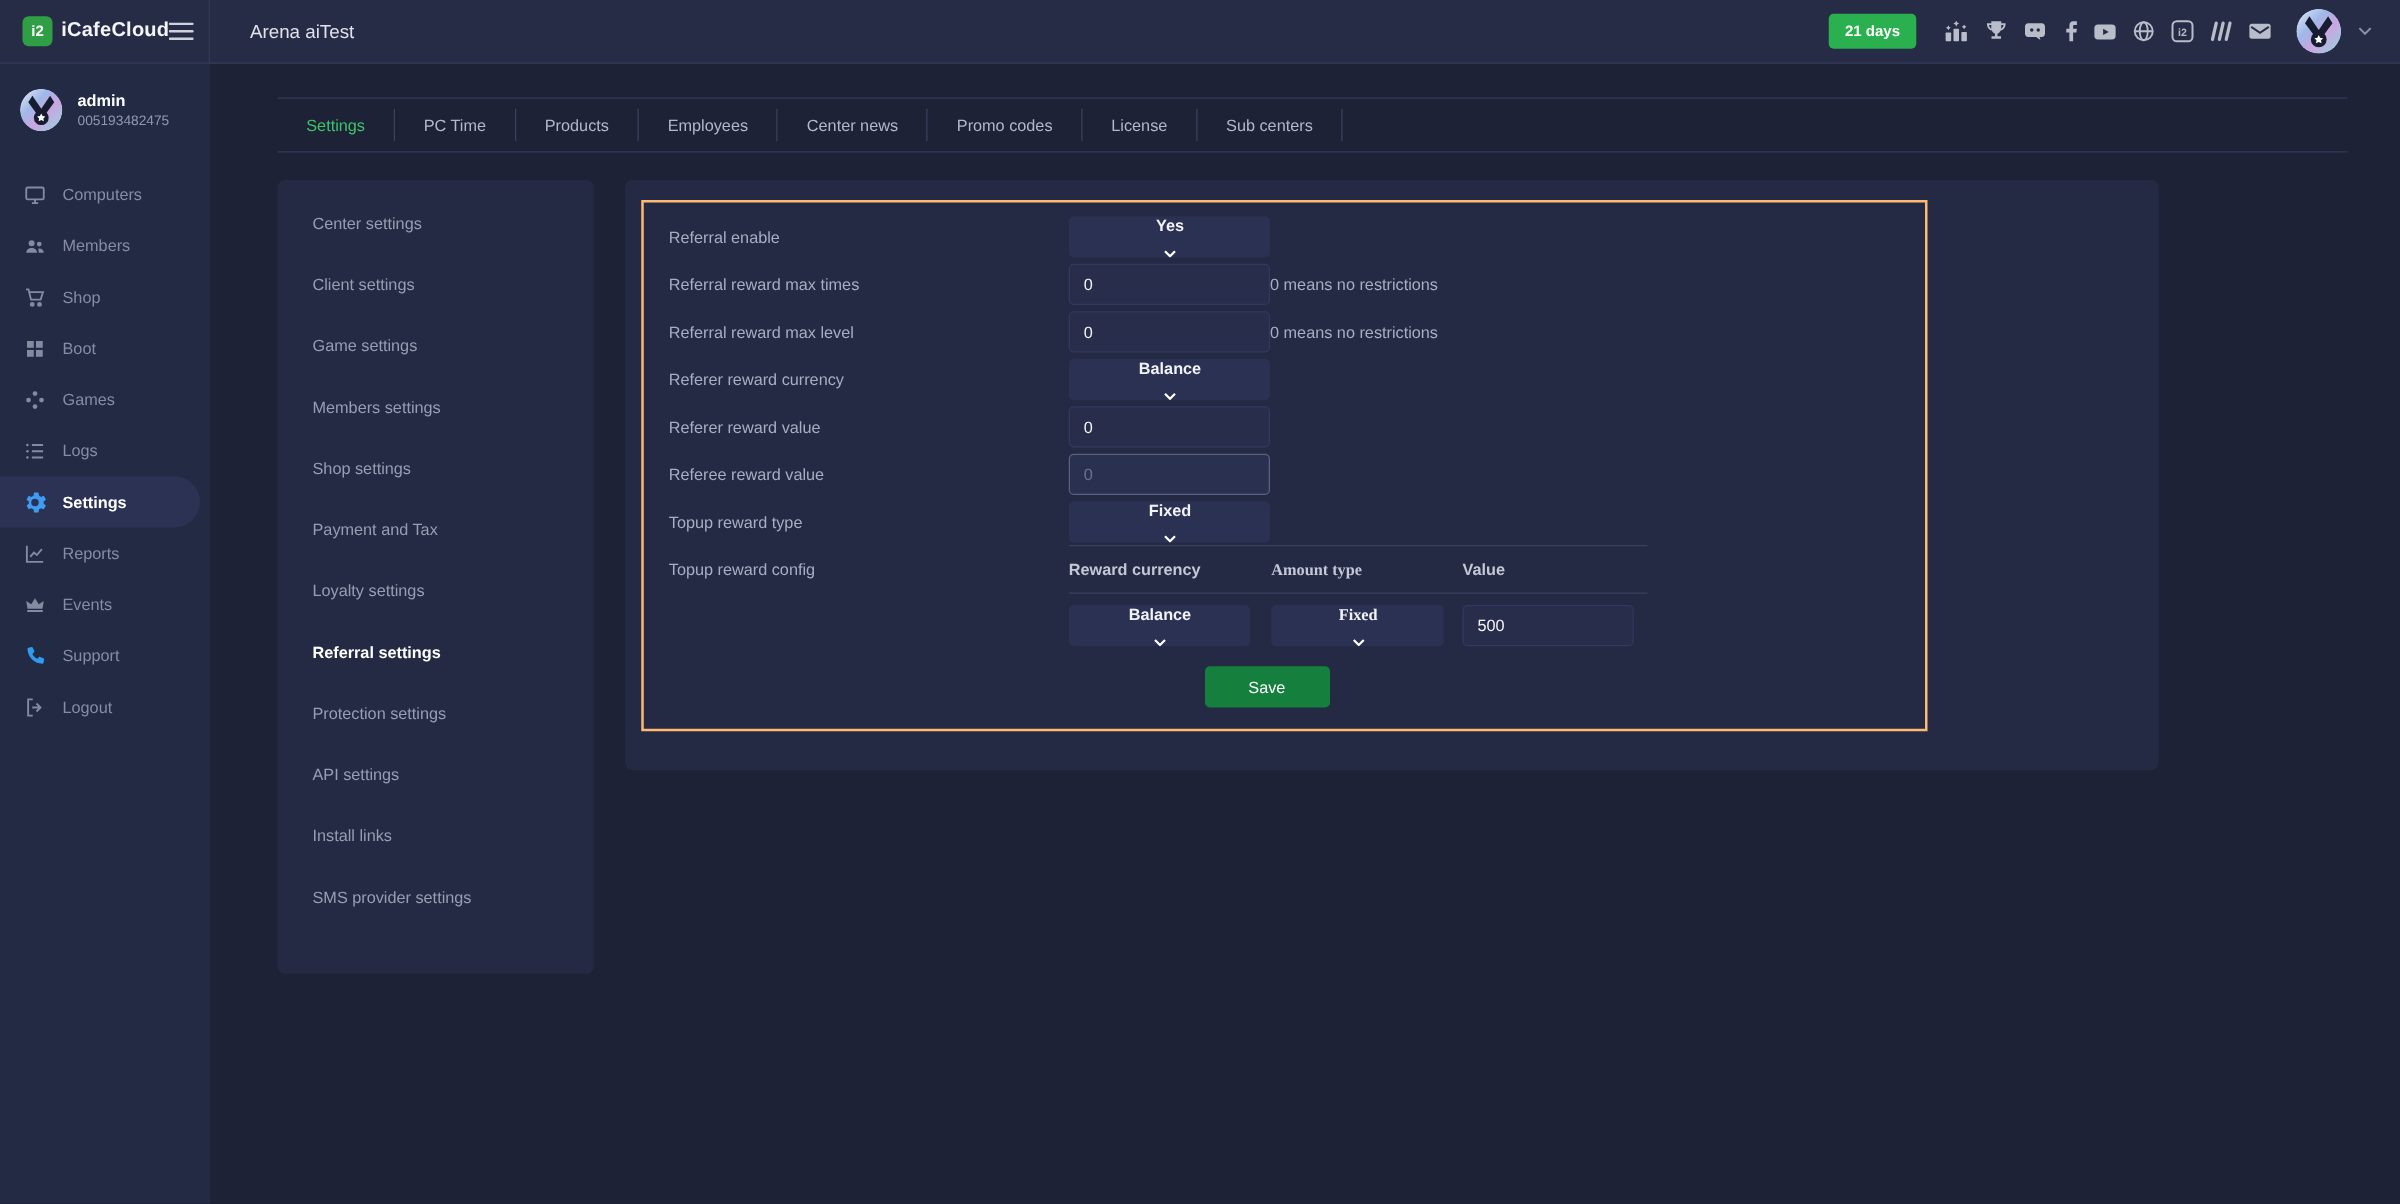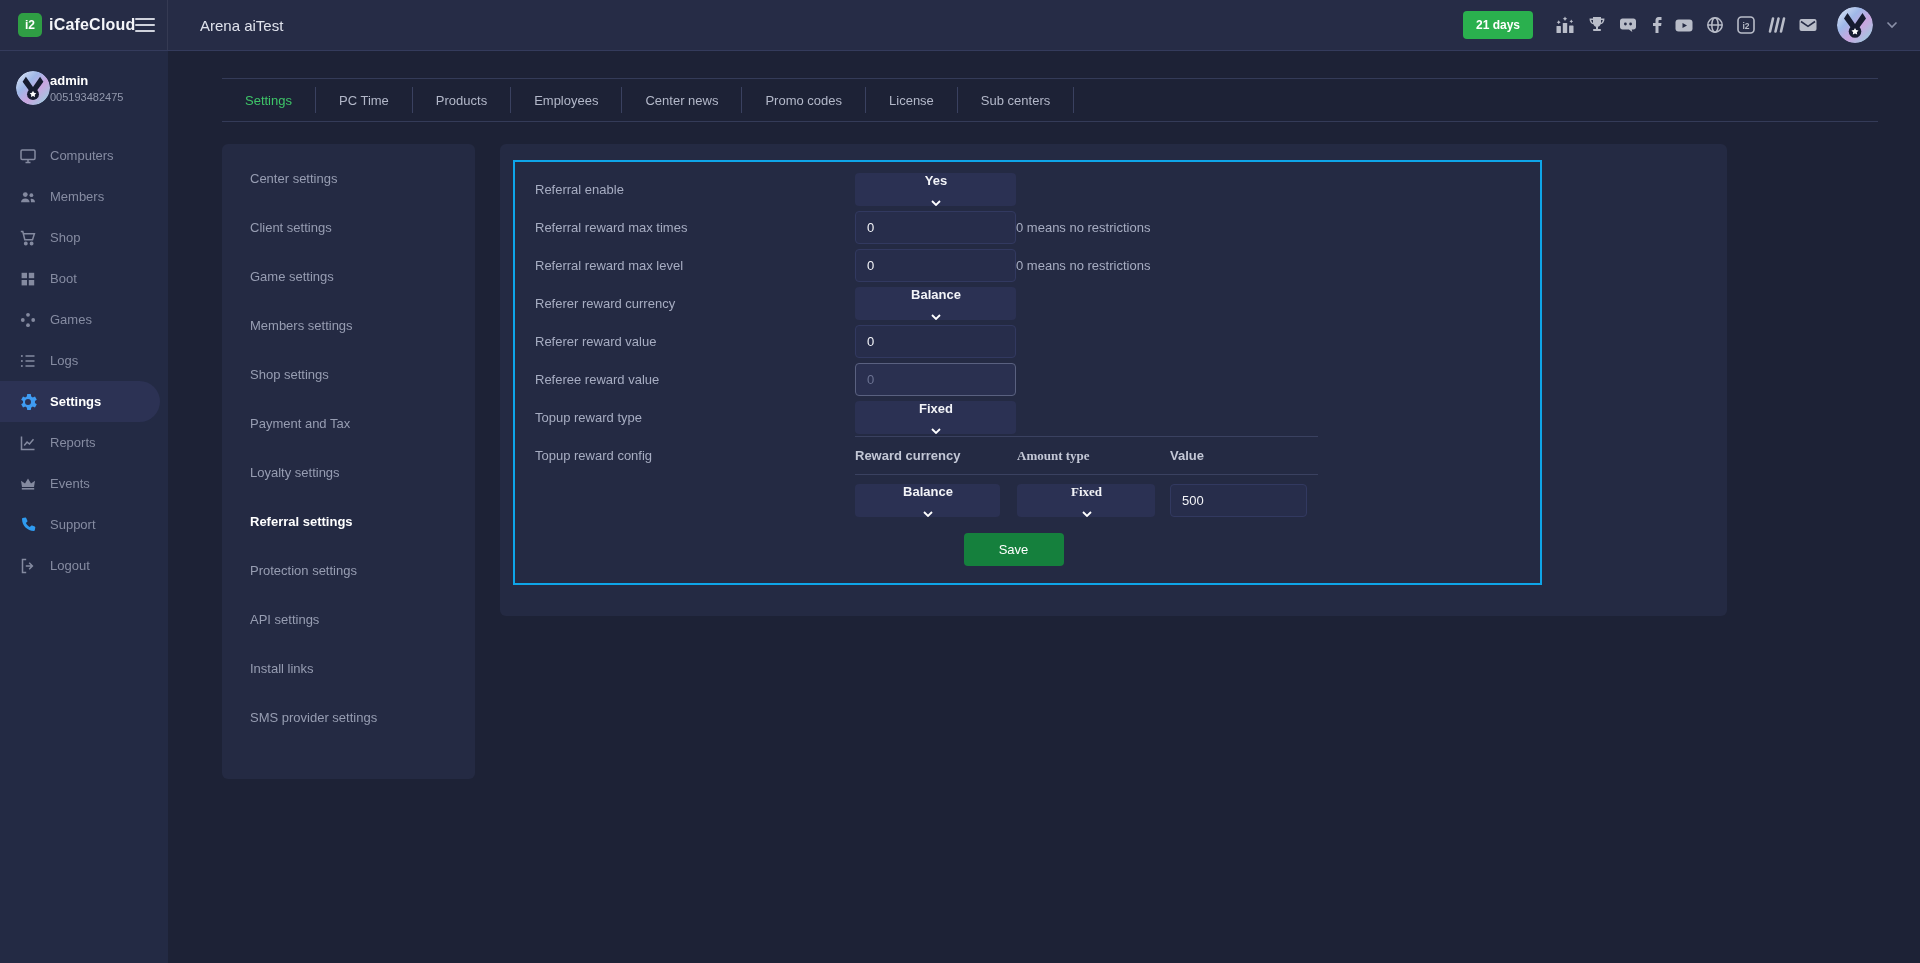--- a/index.html
+++ b/index.html
@@ -29,21 +29,21 @@
   .badge { background:#2ab04e; color:#fff; font-size:12px; font-weight:bold;
     padding:7px 13px; border-radius:4px; margin-right:10px; cursor:pointer; }
   .tb-icon { display:flex; cursor:pointer; }
   .avatar { width:36px; height:36px; border-radius:50%; overflow:hidden; margin-left:8px; cursor:pointer; }
   .caret { margin-left:2px; cursor:pointer; display:flex; }
 
   
   .sidebar { position:absolute; top:51px; left:0; bottom:0; width:168px; background:#232a44; }
   .user { display:flex; align-items:center; padding:20px 0 0 16px; }
   .user-avatar { width:34px; height:34px; border-radius:50%; overflow:hidden; flex:none; }
-  .user-meta { }
+  .user-meta { margin-left:12px; }
   .user-name { font-size:13px; font-weight:bold; color:#ffffff; }
   .user-id { font-size:11px; color:#9298ad; margin-top:3px; }
   .nav { margin-top:30px; }
   .nav-item { height:41px; display:flex; align-items:center; padding-left:19px;
     color:#868ca2; font-size:13px; cursor:pointer; }
   .nav-item .ni-icon { width:18px; height:18px; margin-right:13px; display:flex; align-items:center; }
   .nav-item.active { background:#2c3254; border-radius:0 22px 22px 0; width:160px;
     color:#ffffff; font-weight:bold; }
 
   
@@ -56,21 +56,21 @@
   .tab-div { width:1px; height:26px; background:#3a4160; flex:none; }
 
   .content { display:flex; margin:22px 0 0 54px; gap:25px; align-items:flex-start; }
   .submenu-card { width:253px; height:635px; background:#242a43; border-radius:6px; padding-top:10px; }
   .submenu-item { height:49px; display:flex; align-items:center; padding-left:28px;
     font-size:13px; color:#979db2; cursor:pointer; }
   .submenu-item.active { color:#ffffff; font-weight:bold; }
 
   .form-card { width:1227px; height:472px; background:#242a43; border-radius:6px; position:relative; }
   .redbox { position:absolute; left:13px; top:16px; width:1029px; height:425px;
-    border:2px solid #0ea5e9; padding-top:8px; }
+    border:2px solid #fdba74; padding-top:8px; }
   .frow { height:38px; display:flex; align-items:center; padding-left:20px; }
   .flabel { width:320px; font-size:13px; color:#a7adc2; flex:none; }
   .sel { width:161px; height:33px; background:#2b3153; border-radius:4px;
     display:flex; align-items:center; justify-content:space-between;
     padding:0 11px 0 12px; font-size:13px; font-weight:bold; color:#f2f3f7; cursor:pointer;flex-direction:column; }
   .inp { width:161px; height:33px; background:#272d4b; border:1px solid #323960;
     border-radius:4px; color:#f2f3f7; font-size:13px; padding:0 11px;
     font-family:inherit; outline:none; }
   .inp.disabled { background:#2a3050; border:1px solid #5a6180; color:#6b7292; }
   .inp.disabled::placeholder { color:#6b7292; }

